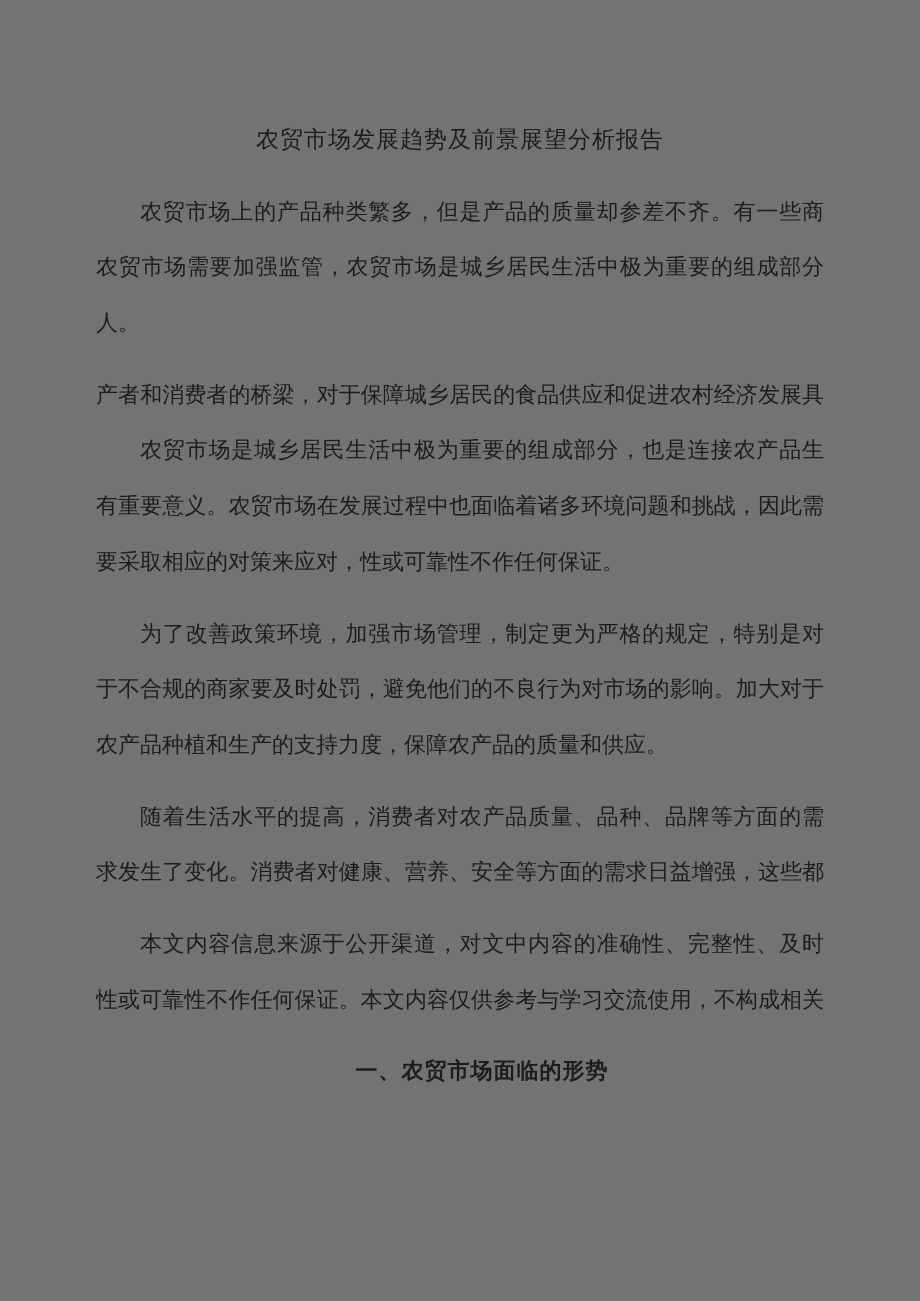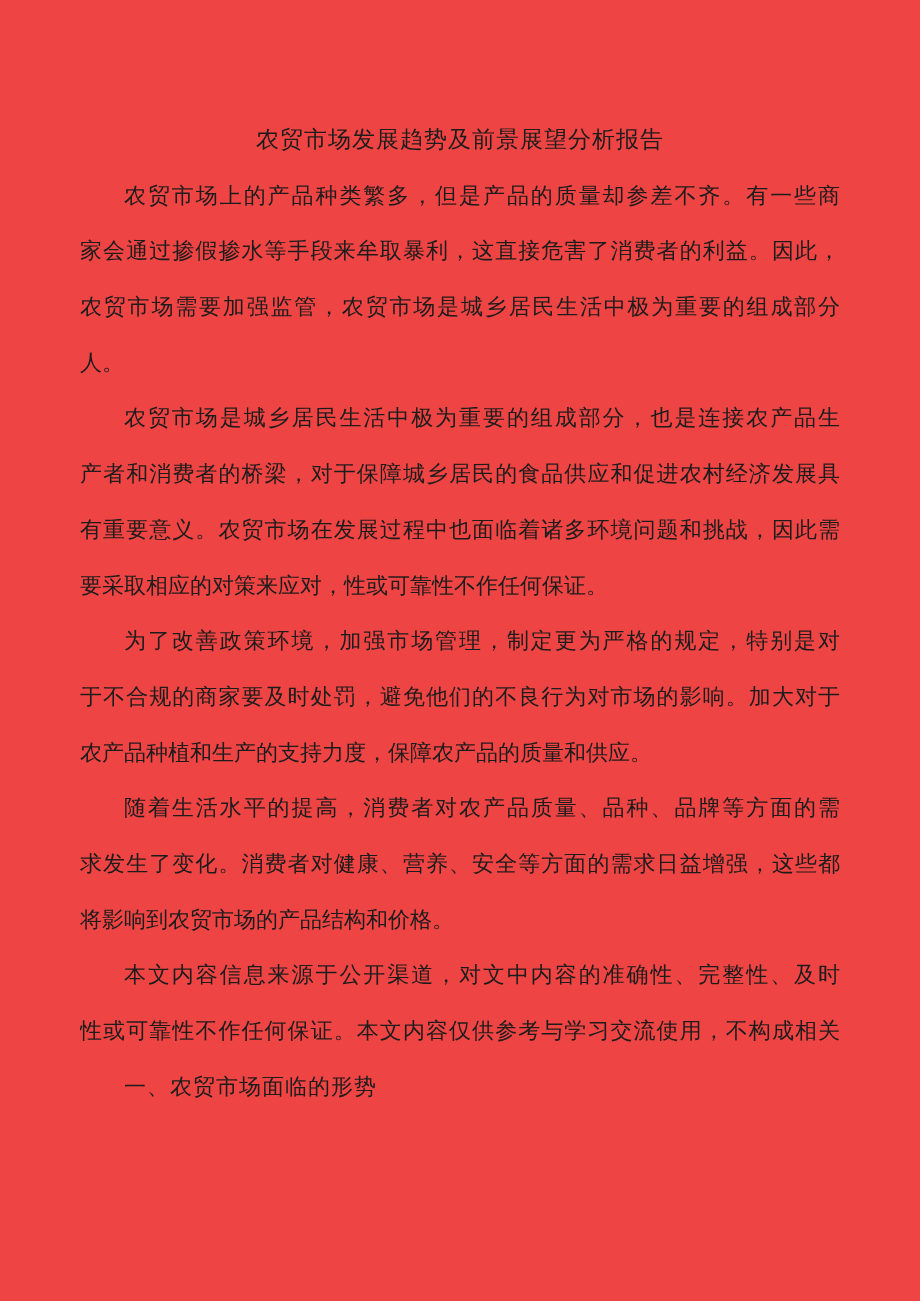--- a/index.html
+++ b/index.html
@@ -4,90 +4,89 @@
 <style>
   html, body {
     margin: 0;
     padding: 0;
     background: #ffffff;
   }
   .page {
     position: relative;
     width: 920px;
     height: 1301px;
-    background: #ef4444;
+    background: #737373;
     box-sizing: border-box;
     padding: 112px 80px 0 80px;
     font-family: "Liberation Serif", "DejaVu Serif", serif;
     color: #1c1c1c;
     font-size: 22px;
     overflow: hidden;
   }
   .doc-title {
     line-height: 55.7px;
     text-align: center;
     font-size: 23px;
     white-space: nowrap;
     letter-spacing: 1px;
   }
   .para {
-    margin: 0;
+    margin: 16px;
   }
   .line {
     line-height: 55.7px;
     text-align: justify;
     text-align-last: justify;
     height: 55.7px;
     overflow: hidden;
   }
   .line.first {
     text-indent: 2em;
   }
   .line.last {
     text-align: left;
     text-align-last: left;
   }
   .section-heading {
     line-height: 55.7px;
     text-indent: 2em;
-    text-align: left;
+    text-align: center;
     letter-spacing: 1px;
+    font-weight: bold;
   }
 </style>
 </head>
 <body>
 
 <div class="page">
 
   <div class="doc-title">农贸市场发展趋势及前景展望分析报告</div>
 
   <div class="para">
     <div class="line first">农贸市场上的产品种类繁多，但是产品的质量却参差不齐。有一些商</div>
-    <div class="line">家会通过掺假掺水等手段来牟取暴利，这直接危害了消费者的利益。因此，</div>
     <div class="line">农贸市场需要加强监管，农贸市场是城乡居民生活中极为重要的组成部分</div>
     <div class="line last">人。</div>
   </div>
 
   <div class="para">
+    <div class="line">产者和消费者的桥梁，对于保障城乡居民的食品供应和促进农村经济发展具</div>
     <div class="line first">农贸市场是城乡居民生活中极为重要的组成部分，也是连接农产品生</div>
-    <div class="line">产者和消费者的桥梁，对于保障城乡居民的食品供应和促进农村经济发展具</div>
     <div class="line">有重要意义。农贸市场在发展过程中也面临着诸多环境问题和挑战，因此需</div>
     <div class="line last">要采取相应的对策来应对，性或可靠性不作任何保证。</div>
   </div>
 
   <div class="para">
     <div class="line first">为了改善政策环境，加强市场管理，制定更为严格的规定，特别是对</div>
     <div class="line">于不合规的商家要及时处罚，避免他们的不良行为对市场的影响。加大对于</div>
     <div class="line last">农产品种植和生产的支持力度，保障农产品的质量和供应。</div>
   </div>
 
   <div class="para">
     <div class="line first">随着生活水平的提高，消费者对农产品质量、品种、品牌等方面的需</div>
     <div class="line">求发生了变化。消费者对健康、营养、安全等方面的需求日益增强，这些都</div>
-    <div class="line last">将影响到农贸市场的产品结构和价格。</div>
   </div>
 
   <div class="para">
     <div class="line first">本文内容信息来源于公开渠道，对文中内容的准确性、完整性、及时</div>
     <div class="line">性或可靠性不作任何保证。本文内容仅供参考与学习交流使用，不构成相关</div>
   </div>
 
   <div class="section-heading">一、农贸市场面临的形势</div>
 
 </div>

